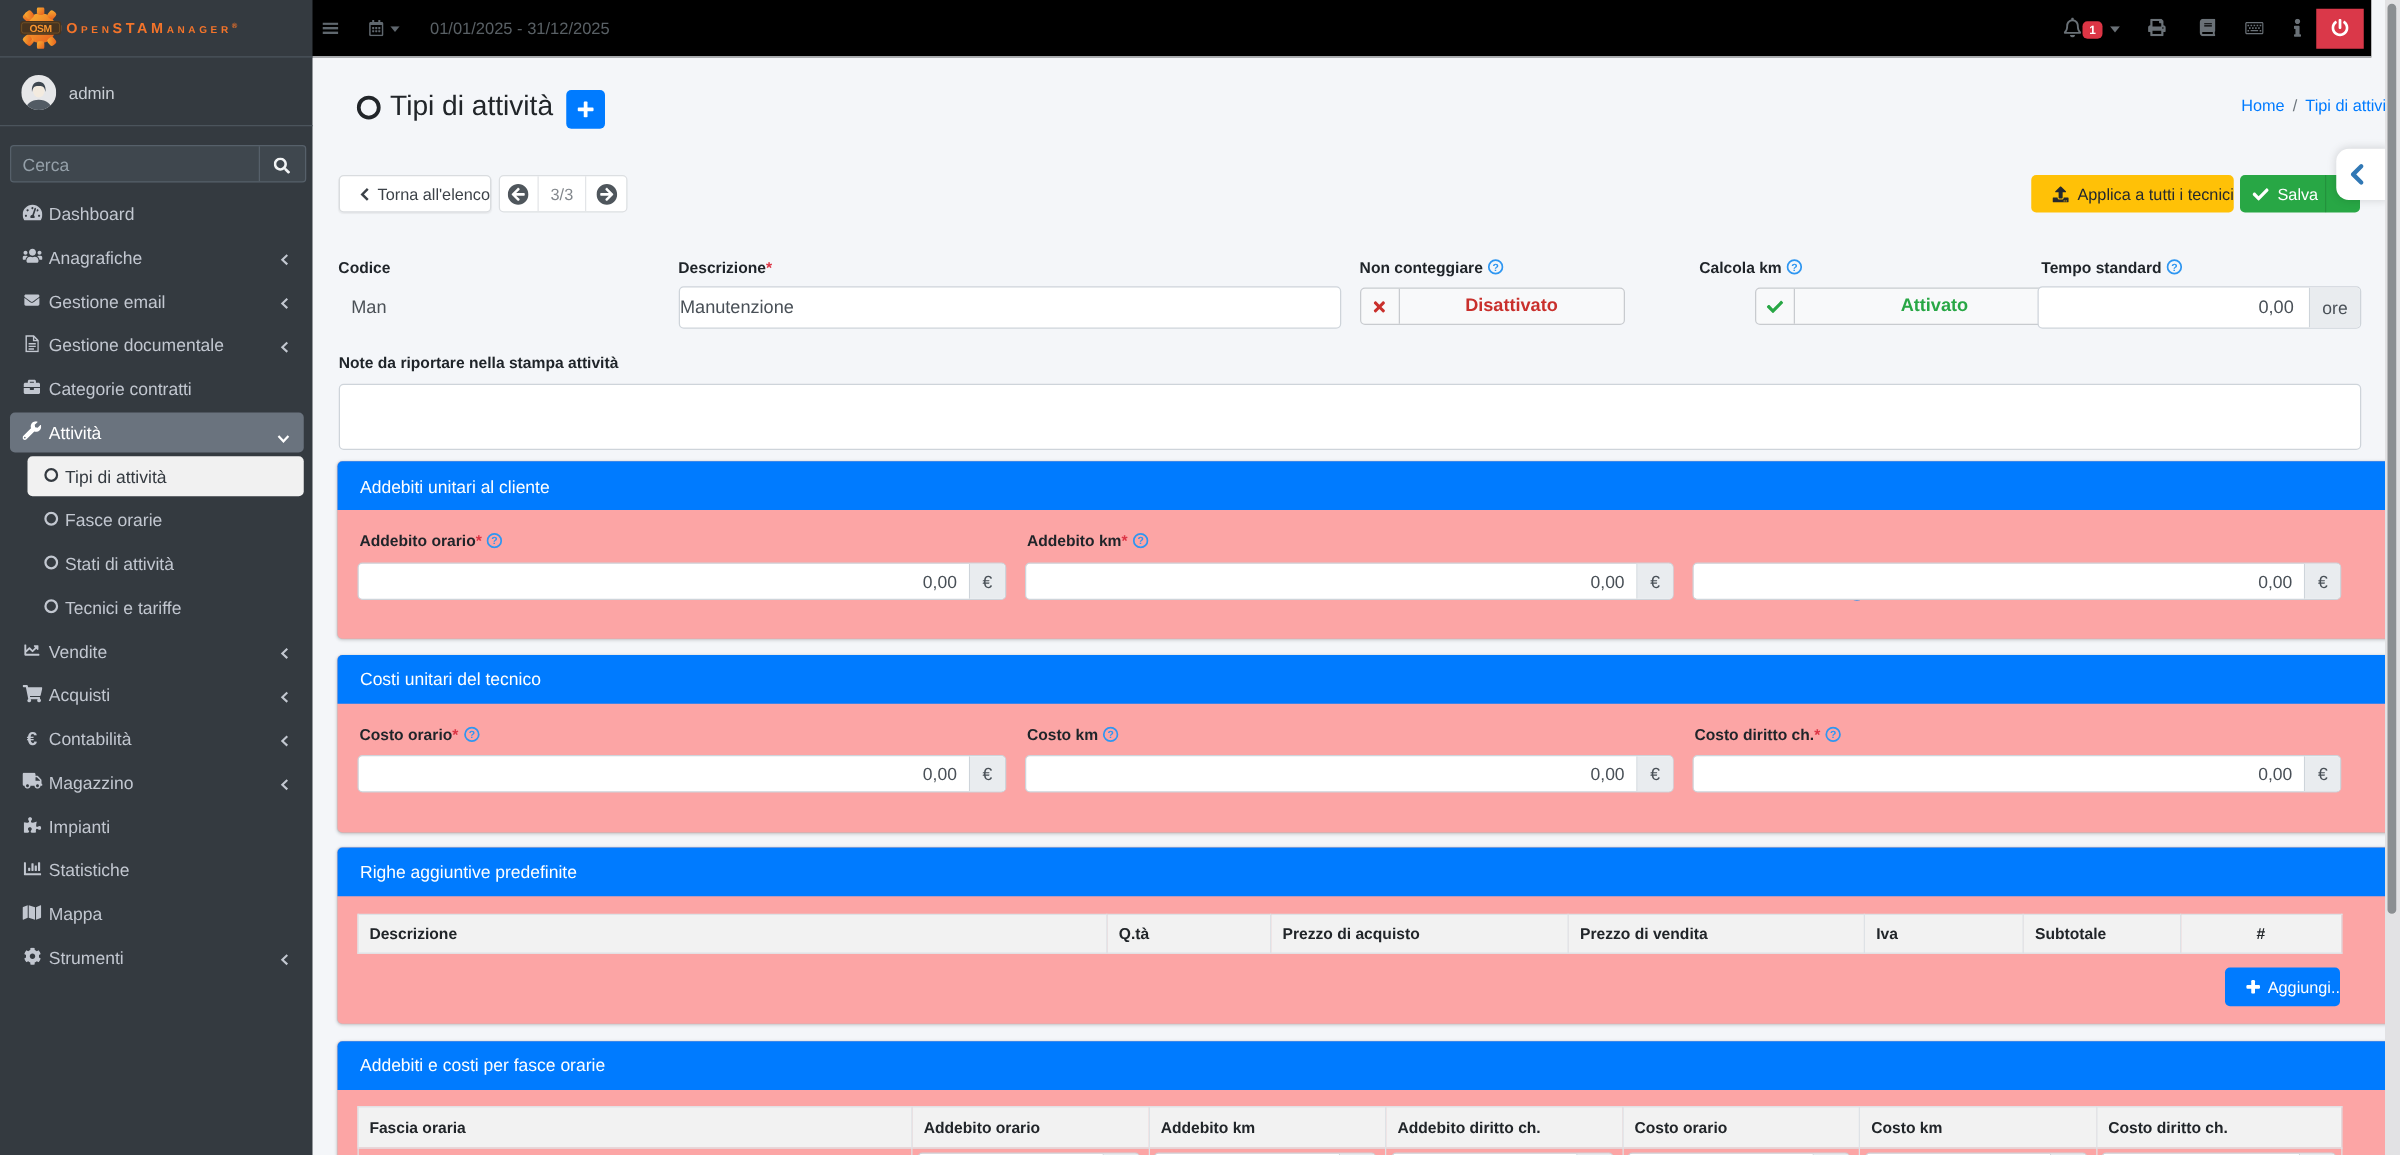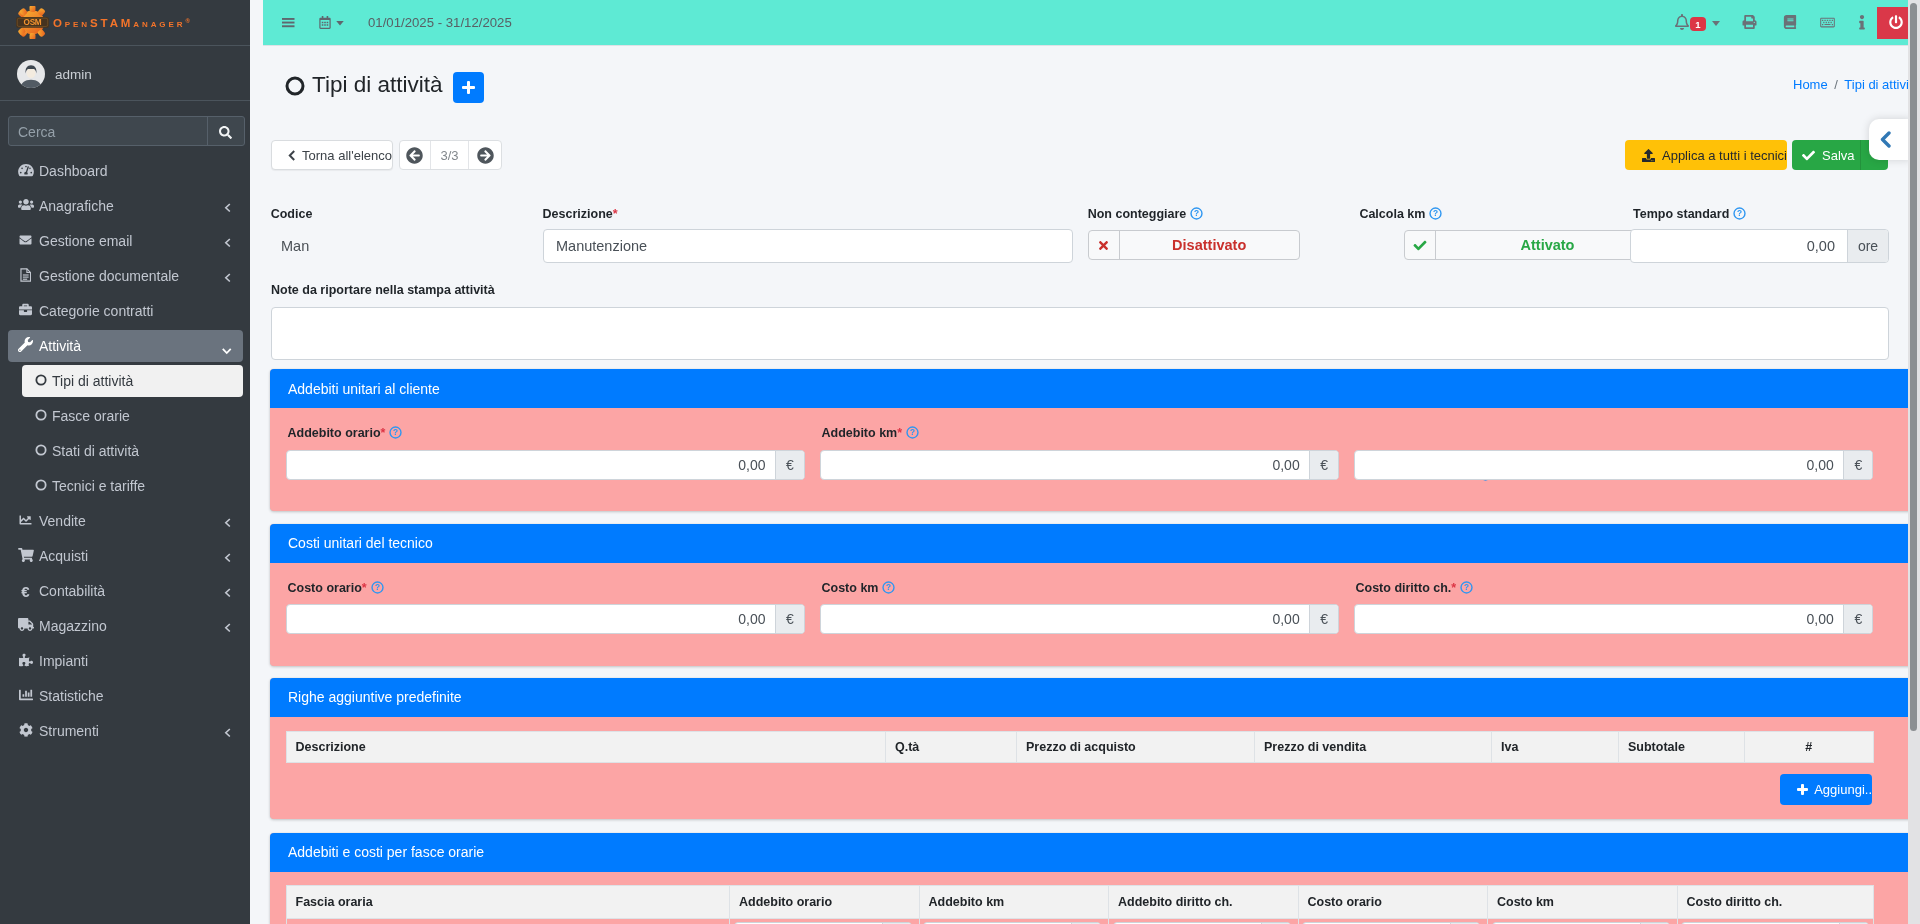--- a/index.html
+++ b/index.html
@@ -19,21 +19,21 @@
 .nl { position:relative; height:32px; margin-bottom:3px; border-radius:4px; color:#c2c7d0; font-size:14px; display:flex; align-items:center; }
 .nl .txt { position:absolute; left:31px; }
 .nl .ic  { position:absolute; left:5px; width:25px; text-align:center; }
 .nl .chev { position:absolute; right:12px; top:10px; }
 .nl.active { background:#6a737e; color:#fff; }
 .sub { position:relative; left:14px; width:221px; }
 .sub .nl .txt { left:30px; }
 .sub .nl .ic { left:6px; }
 .sub .nl.on { background:#f1f1f1; color:#343a40; }
 
-#navbar { position:absolute; left:263px; top:0; width:1658px; height:46px; background:#5eead4; border-bottom:1px solid #dee2e6; z-index:20; }
+#navbar { position:absolute; left:239px; top:0; width:1658px; height:46px; background:#000000; border-bottom:1px solid #dee2e6; z-index:20; }
 
 .lbl { position:absolute; font-size:12.5px; font-weight:bold; color:#1f2429; white-space:nowrap; }
 .red { color:#dc3545; }
 .card { position:absolute; left:270px; width:1653px; background:#fca5a5; border-radius:4px; box-shadow:0 0 1px rgba(0,0,0,.12), 0 1px 3px rgba(0,0,0,.2); }
 .ch { height:39px; background:#007bff; border-radius:4px 4px 0 0; color:#fff; font-size:14px; display:flex; align-items:center; padding-left:18px; }
 .ig { position:absolute; height:30px; border:1px solid #ced4da; border-radius:4px; background:#fff; display:flex; }
 .ig .val { flex:1; display:flex; align-items:center; justify-content:flex-end; padding-right:9.5px; color:#495057; font-size:14px; }
 .ig .eur { width:29px; background:#e9ecef; border-left:1px solid #ced4da; border-radius:0 3px 3px 0; display:flex; align-items:center; justify-content:center; color:#495057; font-size:14px; }
 .hlp { display:inline-block; width:13px; height:13px; vertical-align:-2px; margin-left:4px; }
 table.t { border-collapse:collapse; font-size:12.5px; color:#212529; }
@@ -218,20 +218,26 @@
           </svg></span>
         <span class="txt">Impianti</span>
       </div>
     <div class="nl">
         <span class="ic"><svg width="14" height="14" viewBox="0 0 512 512" fill="#c2c7d0">
             <path d="M332.8 320h38.4c6.4 0 12.8-6.4 12.8-12.8V172.8c0-6.4-6.4-12.8-12.8-12.8h-38.4c-6.4 0-12.8 6.4-12.8 12.8v134.4c0 6.4 6.4 12.8 12.8 12.8zm96 0h38.4c6.4 0 12.8-6.4 12.8-12.8V76.8c0-6.4-6.4-12.8-12.8-12.8h-38.4c-6.4 0-12.8 6.4-12.8 12.8v230.4c0 6.4 6.4 12.8 12.8 12.8zm-288 0h38.4c6.4 0 12.8-6.4 12.8-12.8v-70.4c0-6.4-6.4-12.8-12.8-12.8h-38.4c-6.4 0-12.8 6.4-12.8 12.8v70.4c0 6.4 6.4 12.8 12.8 12.8zm96 0h38.4c6.4 0 12.8-6.4 12.8-12.8V108.8c0-6.4-6.4-12.8-12.8-12.8h-38.4c-6.4 0-12.8 6.4-12.8 12.8v198.4c0 6.4 6.4 12.8 12.8 12.8zM496 384H64V80c0-8.84-7.16-16-16-16H16C7.16 64 0 71.16 0 80v336c0 17.67 14.33 32 32 32h464c8.84 0 16-7.16 16-16v-32c0-8.84-7.16-16-16-16z"></path>
           </svg></span>
         <span class="txt">Statistiche</span>
       </div>
     <div class="nl">
+        <span class="ic"><svg width="15" height="14" viewBox="0 0 576 512" fill="#c2c7d0">
+            <path d="M0 117.66v346.32c0 11.32 11.43 19.06 21.94 14.86L160 416V32L20.12 87.95A32.006 32.006 0 0 0 0 117.66zM192 416l192 64V96L192 32v384zM554.06 33.16L416 96v384l139.88-55.95A31.996 31.996 0 0 0 576 394.34V48.02c0-11.32-11.43-19.06-21.94-14.86z"></path>
+          </svg></span>
+        <span class="txt">Mappa</span>
+      </div>
+    <div class="nl">
         <span class="ic"><svg width="14" height="14" viewBox="0 0 512 512" fill="#c2c7d0">
             <path d="M487.4 315.7l-42.6-24.6c4.3-23.2 4.3-47 0-70.2l42.6-24.6c4.9-2.8 7.1-8.6 5.5-14-11.1-35.6-30-67.8-54.7-94.6-3.8-4.1-10-5.1-14.8-2.3L380.8 110c-17.9-15.4-38.5-27.3-60.8-35.1V25.8c0-5.6-3.9-10.5-9.4-11.7-36.7-8.2-74.3-7.8-109.2 0-5.5 1.2-9.4 6.1-9.4 11.7V75c-22.2 7.9-42.8 19.8-60.8 35.1L88.7 85.5c-4.9-2.8-11-1.9-14.8 2.3-24.7 26.7-43.6 58.9-54.7 94.6-1.7 5.4.6 11.2 5.5 14L67.3 221c-4.3 23.2-4.3 47 0 70.2l-42.6 24.6c-4.9 2.8-7.1 8.6-5.5 14 11.1 35.6 30 67.8 54.7 94.6 3.8 4.1 10 5.1 14.8 2.3l42.6-24.6c17.9 15.4 38.5 27.3 60.8 35.1v49.2c0 5.6 3.9 10.5 9.4 11.7 36.7 8.2 74.3 7.8 109.2 0 5.5-1.2 9.4-6.1 9.4-11.7v-49.2c22.2-7.9 42.8-19.8 60.8-35.1l42.6 24.6c4.9 2.8 11 1.9 14.8-2.3 24.7-26.7 43.6-58.9 54.7-94.6 1.5-5.5-.7-11.3-5.6-14.1zM256 336c-44.1 0-80-35.9-80-80s35.9-80 80-80 80 35.9 80 80-35.9 80-80 80z"></path>
           </svg></span>
         <span class="txt">Strumenti</span>
         <span class="chev"><svg width="7.5" height="11.5" viewBox="0 0 9 13" fill="none" stroke="#c2c7d0" stroke-width="2">
             <path d="M7 2 L2.2 6.5 L7 11"></path>
           </svg></span>
       </div>
   </div>
 </div>
@@ -340,21 +346,21 @@
   <div class="lbl" style="left:1359.4px;top:207px;">Calcola km<svg class="hlp" viewBox="0 0 14 14">
         <circle cx="7" cy="7" r="5.9" fill="none" stroke="#2e96f1" stroke-width="1.5"></circle>
         <text x="7" y="10.2" text-anchor="middle" font-size="9" font-weight="bold" fill="#2e96f1" font-family="Liberation Sans">?</text>
       </svg></div>
   <div class="lbl" style="left:1633px;top:207px;">Tempo standard<svg class="hlp" viewBox="0 0 14 14">
         <circle cx="7" cy="7" r="5.9" fill="none" stroke="#2e96f1" stroke-width="1.5"></circle>
         <text x="7" y="10.2" text-anchor="middle" font-size="9" font-weight="bold" fill="#2e96f1" font-family="Liberation Sans">?</text>
       </svg></div>
 
   <div class="abs" style="left:281px;top:238px;font-size:14.5px;color:#4b5157;">Man</div>
-  <div class="abs" style="left:543px;top:229px;width:530px;height:34px;background:#fff;border:1px solid #ced4da;border-radius:4px;display:flex;align-items:center;padding-left:12px;font-size:14.5px;color:#495057;">Manutenzione</div>
+  <div class="abs" style="left:543px;top:229px;width:530px;height:34px;background:#fff;border:1px solid #ced4da;border-radius:4px;display:flex;align-items:center;padding-left:0;font-size:14.5px;color:#495057;">Manutenzione</div>
   <div class="abs" style="left:1087.7px;top:230px;width:212px;height:30px;border:1px solid #c8cbcf;border-radius:4px;background:#f8f9fa;display:flex;">
     <div style="width:31px;border-right:1px solid #c8cbcf;display:flex;align-items:center;justify-content:center;">
       <svg width="13" height="13" viewBox="0 0 352 512" fill="#c9302c">
           <path d="M242.72 256l100.07-100.07c12.28-12.28 12.28-32.19 0-44.48l-22.24-22.24c-12.28-12.28-32.19-12.28-44.48 0L176 189.28 75.93 89.21c-12.28-12.28-32.19-12.28-44.48 0L9.21 111.45c-12.28 12.28-12.28 32.19 0 44.48L109.28 256 9.21 356.07c-12.28 12.28-12.28 32.19 0 44.48l22.24 22.24c12.28 12.28 32.2 12.28 44.48 0L176 322.72l100.07 100.07c12.28 12.28 32.2 12.28 44.48 0l22.24-22.24c12.28-12.28 12.28-32.19 0-44.48L242.72 256z"></path>
         </svg>
     </div>
     <div style="flex:1;display:flex;align-items:center;justify-content:center;font-size:14.5px;font-weight:bold;color:#c9302c;">Disattivato</div>
   </div>
   <div class="abs" style="left:1404px;top:230px;width:256px;height:30px;border:1px solid #c8cbcf;border-radius:4px;background:#f8f9fa;display:flex;">
     <div style="width:31px;border-right:1px solid #c8cbcf;display:flex;align-items:center;justify-content:center;">

